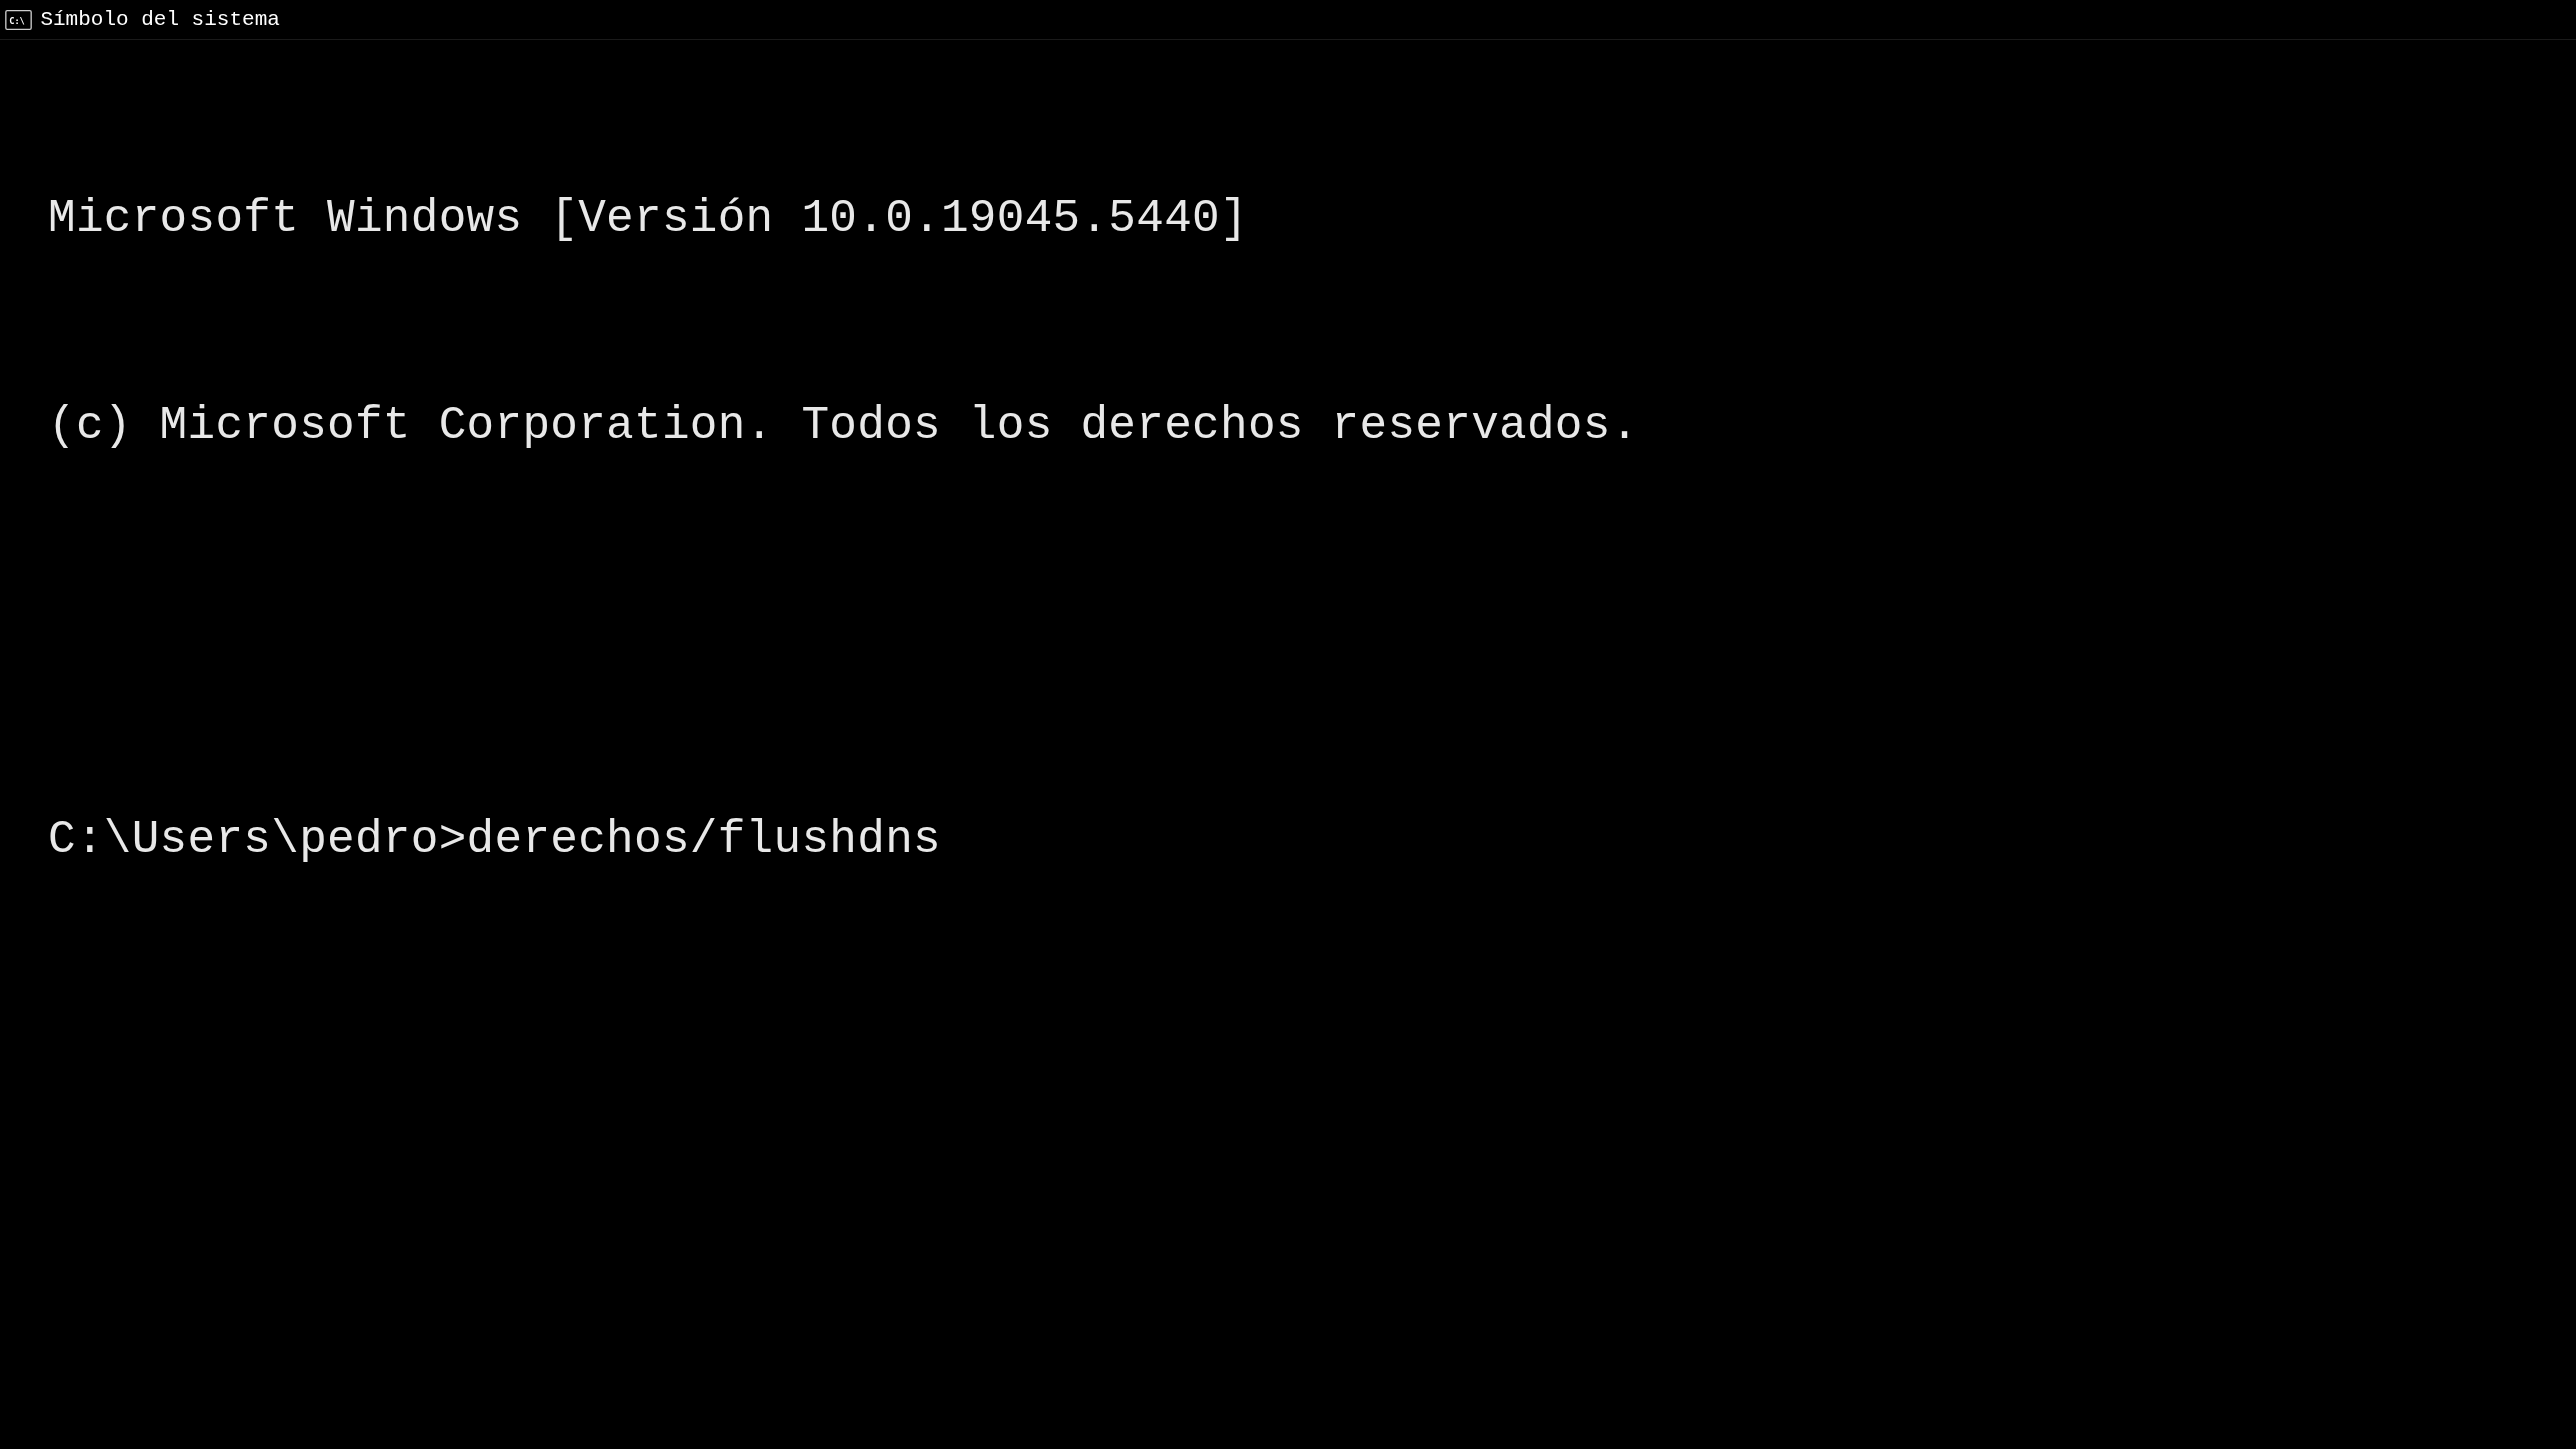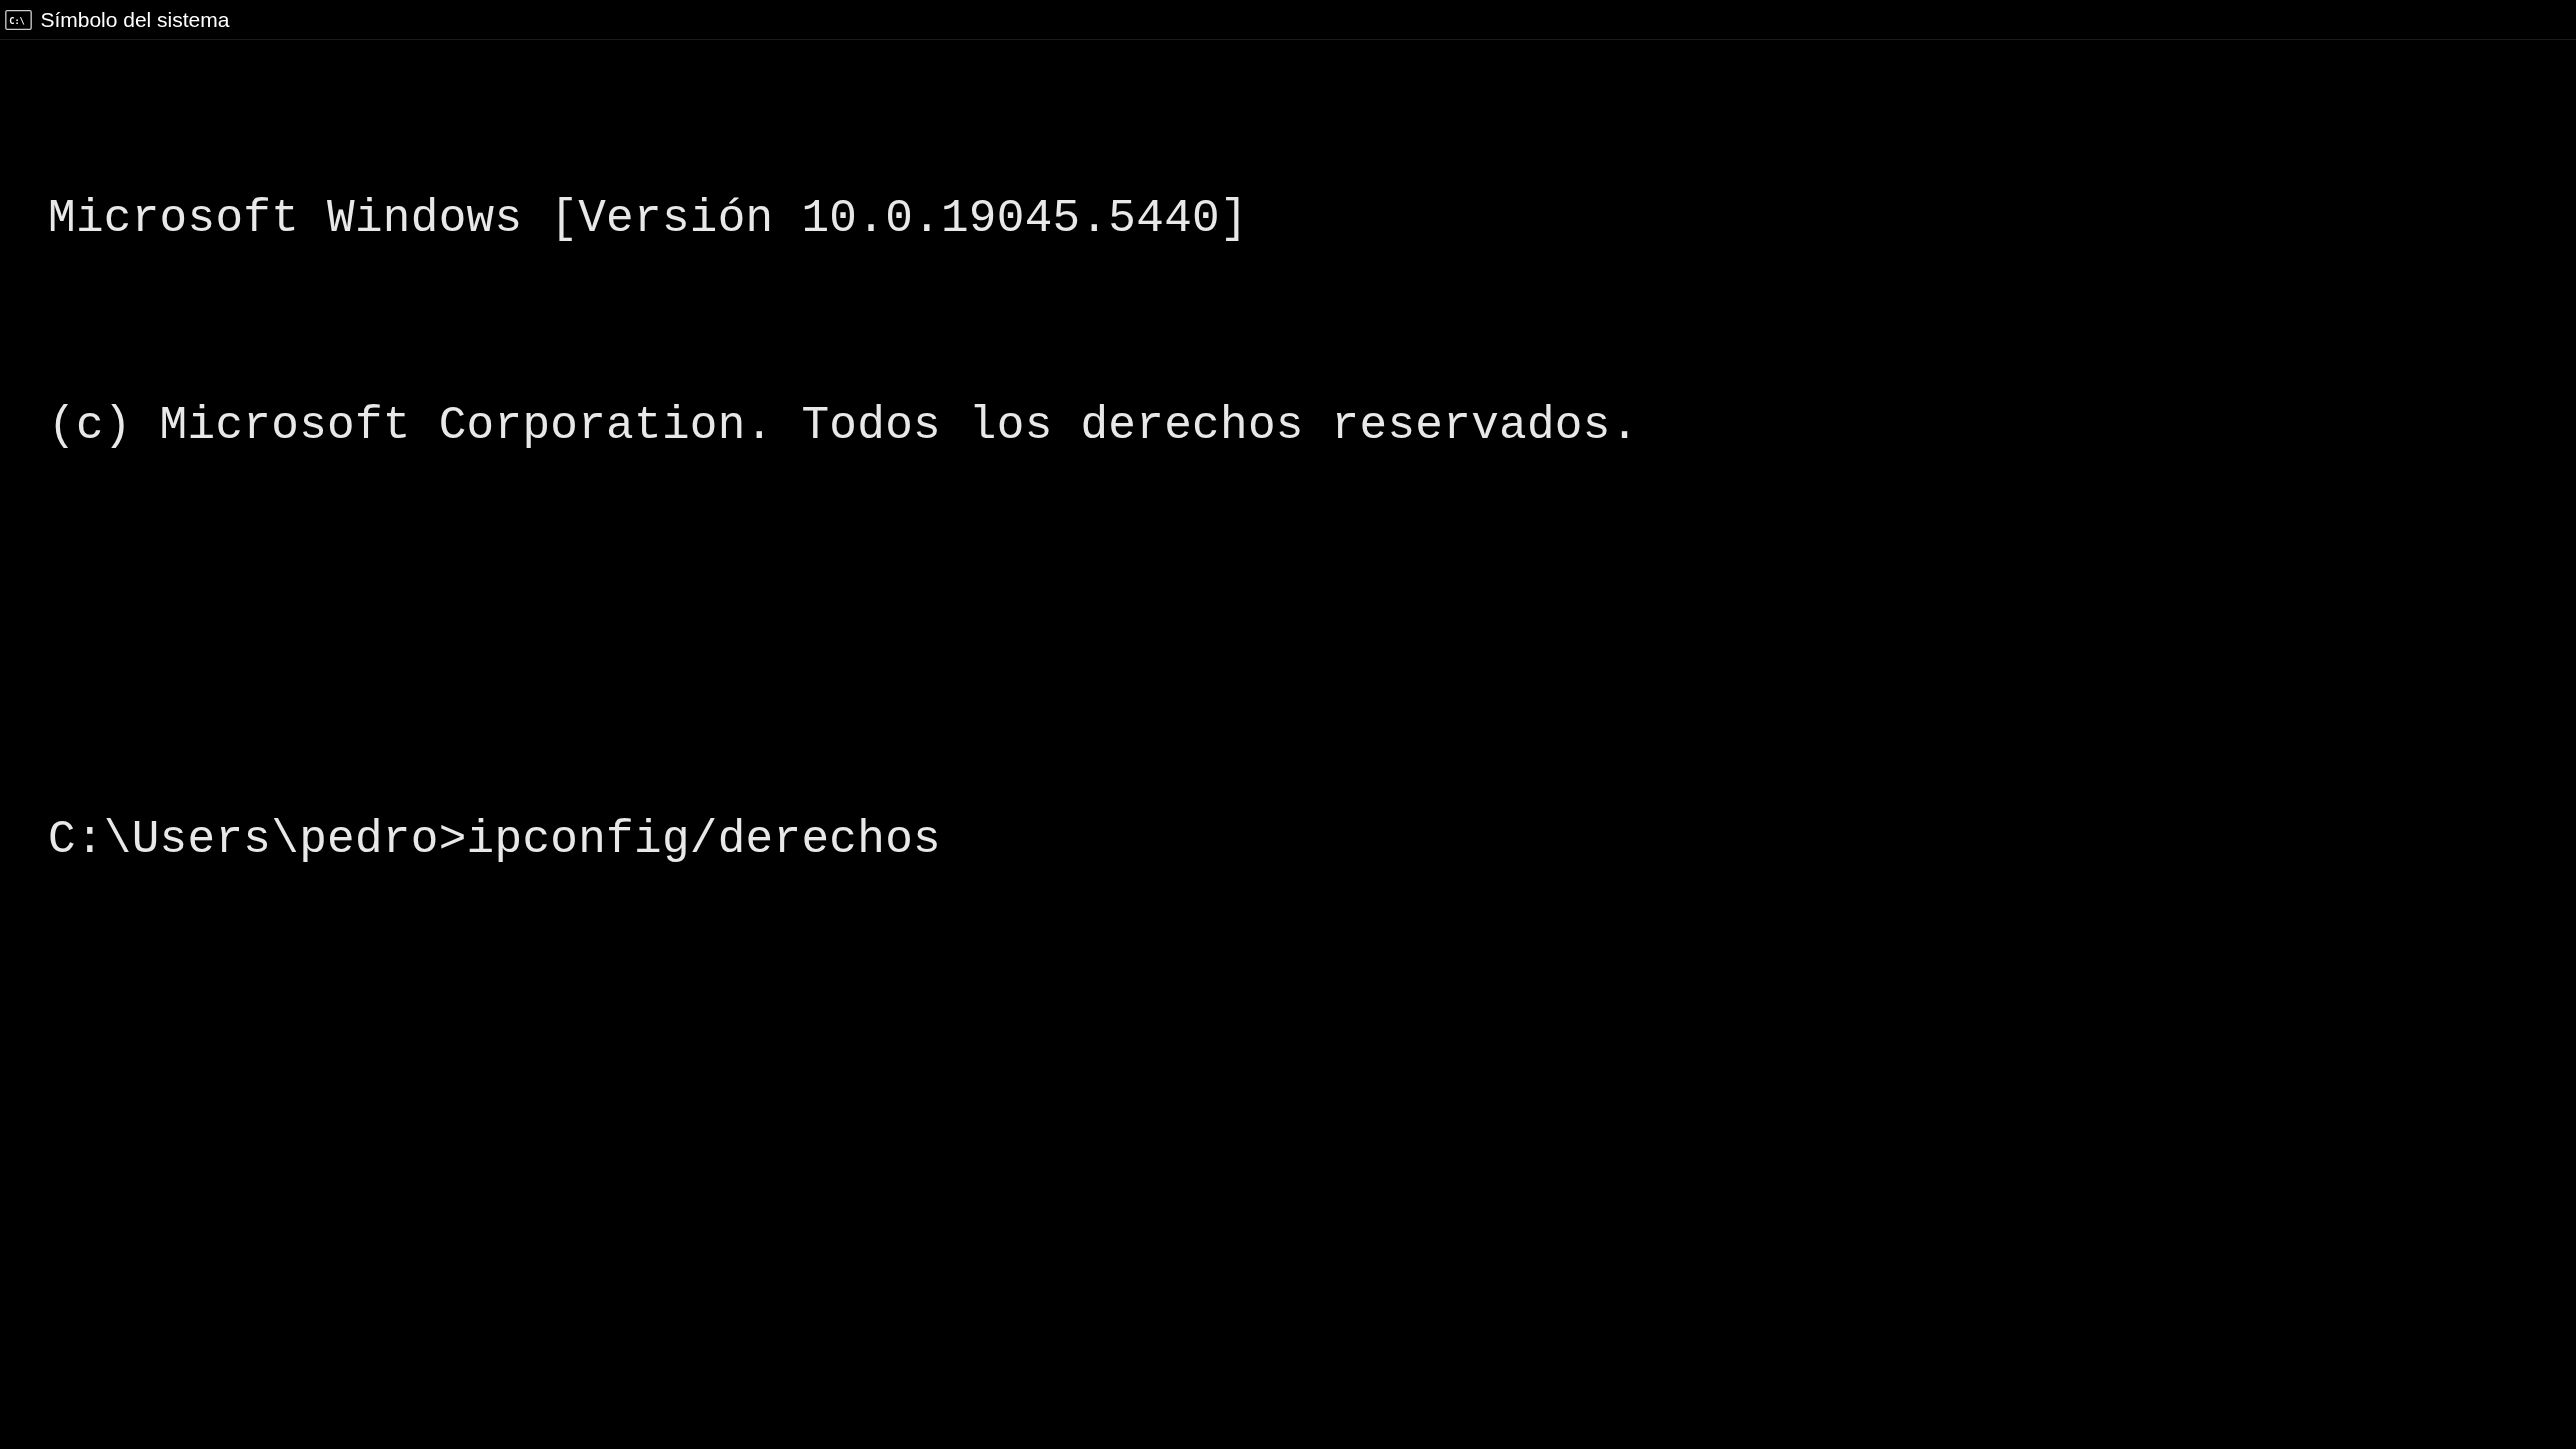--- a/index.html
+++ b/index.html
@@ -34,21 +34,21 @@
       justify-content: center;
     }
     
     .titlebar-icon svg {
       width: 27px;
       height: 20px;
     }
     
     .titlebar-text {
       color: #ffffff;
-      font-family: Liberation Sans, sans-serif;
+      font-family: Liberation Mono, monospace;
       font-size: 21px;
       font-weight: 400;
     }
     
     .terminal-content {
       padding: 6.7px 0 0 0;
       color: #e8e8e8;
       font-size: 46px;
       line-height: 1.5;
       letter-spacing: 0.3px;
@@ -71,20 +71,20 @@
       <text x="6" y="21" fill="#ffffff" font-family="monospace" font-size="13" font-weight="bold">C:\</text>
     </svg>
   </span>
   <span class="titlebar-text">Símbolo del sistema</span>
 </div>
 
 <div class="terminal-content">
   <span class="terminal-line">Microsoft Windows [Versión 10.0.19045.5440]</span>
   <span class="terminal-line">(c) Microsoft Corporation. Todos los derechos reservados.</span>
   <span class="terminal-line"></span>
-  <span class="terminal-line"><span>C:\Users\pedro&gt;</span><span>ipconfig/derechos</span></span>
+  <span class="terminal-line"><span>C:\Users\pedro&gt;</span><span>derechos/flushdns</span></span>
   <span class="terminal-line"></span>
   <span class="terminal-line"></span>
   
   
   
 </div>
 
 
 </body></html>

